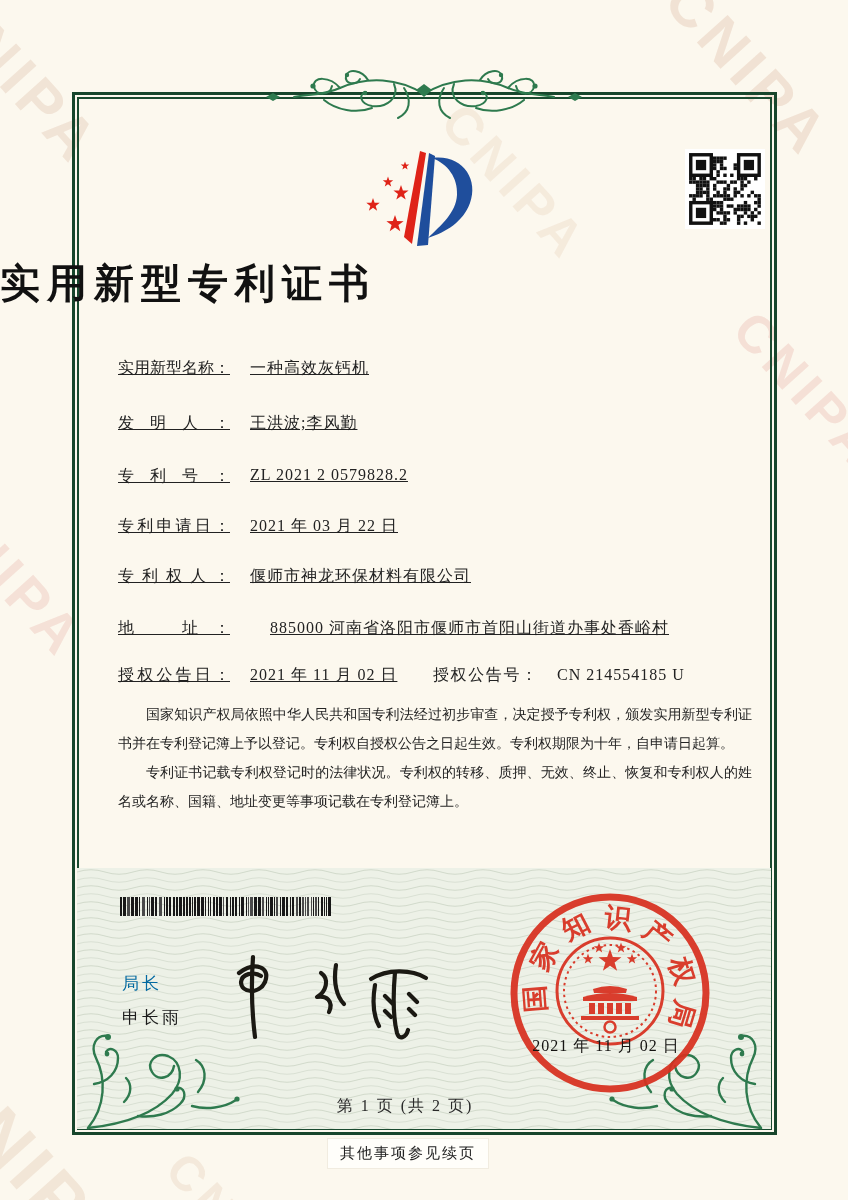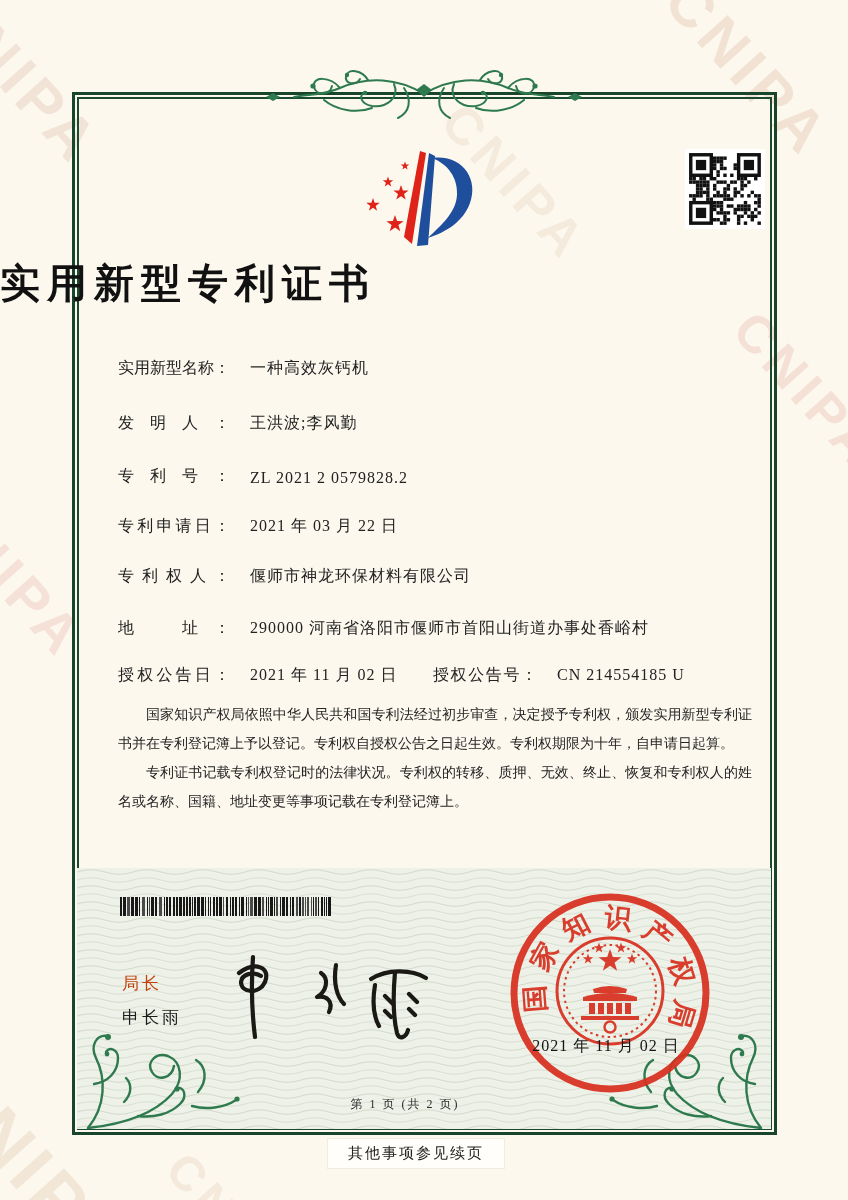--- a/index.html
+++ b/index.html
@@ -22,39 +22,39 @@
   .corner-orn{position:absolute;width:190px;height:122px;z-index:4;}
   .corner-orn.left{left:80px;top:1010px;}
   .corner-orn.right{left:579px;top:1010px;transform:scaleX(-1);}
   .cert-no{position:absolute;left:108px;top:146px;font-size:17px;letter-spacing:3px;color:#2a2a2a;z-index:5;}
   .logo{position:absolute;left:360px;top:144px;width:120px;height:112px;z-index:5;}
   .qr{position:absolute;left:685px;top:149px;width:76px;height:76px;background:#fff;padding:2px;z-index:5;}
   .title{
     position:absolute;left:0;top:256px;width:848px;text-align:left;
     font-size:40px;font-weight:bold;letter-spacing:7px;color:#111;z-index:5;
   }
-  .frow{position:absolute;left:118px;width:648px;display:flex;align-items:flex-end;font-size:16px;color:#222;z-index:5;}
+  .frow{position:absolute;left:118px;width:648px;display:flex;align-items:flex-start;font-size:16px;color:#222;z-index:5;text-decoration:underline;}
   .flabel{display:inline-block;width:112px;text-align:justify;text-align-last:justify;white-space:pre;flex:none;}
   .fvalue{margin-left:20px;letter-spacing:1px;white-space:pre;}
   .fpair2{position:absolute;left:315px;top:0;display:flex;align-items:baseline;}
   .flabel2{display:inline-block;width:104px;text-align:justify;text-align-last:justify;flex:none;}
   .paras{position:absolute;left:118px;top:700px;width:634px;font-size:14px;line-height:29px;text-align:justify;color:#242424;z-index:5;}
   .paras p{margin:0;text-indent:2em;}
   .band{position:absolute;left:77px;top:868px;width:694px;height:261px;background:#edf1e7;z-index:3;}
   .band svg{position:absolute;left:0;top:0;}
   .barcode{position:absolute;left:120px;top:897px;width:216px;height:19px;z-index:6;}
-  .sig-title{position:absolute;left:122px;top:972px;font-family:"Liberation Sans","DejaVu Sans",sans-serif;font-size:17px;letter-spacing:3px;color:#c2410c;z-index:6;}
+  .sig-title{position:absolute;left:122px;top:972px;font-family:"Liberation Sans","DejaVu Sans",sans-serif;font-size:17px;letter-spacing:3px;color:#0369a1;z-index:6;}
   .sig-name{position:absolute;left:122px;top:1006px;font-family:"Liberation Sans","DejaVu Sans",sans-serif;font-size:17px;letter-spacing:3px;color:#1c1c1c;z-index:6;}
   .signature{position:absolute;left:225px;top:945px;width:230px;height:100px;z-index:6;}
   .seal{position:absolute;left:505px;top:893px;width:210px;height:210px;z-index:7;}
   .seal-date{position:absolute;left:521px;top:1036px;width:170px;text-align:center;font-size:16px;letter-spacing:1px;color:#151412;z-index:8;white-space:pre;}
-  .page-no{position:absolute;left:0;top:1096px;width:810px;text-align:center;font-size:12px;letter-spacing:2px;color:#2a2a2a;z-index:6;}
+  .page-no{position:absolute;left:0;top:1096px;width:810px;text-align:center;font-size:16px;letter-spacing:2px;color:#2a2a2a;z-index:6;}
   .cont-note{
     position:absolute;left:327px;top:1138px;background:#fffefa;border:1px solid #f1ece0;
-    padding:5px 20px;font-size:15px;letter-spacing:2px;color:#222;z-index:5;
+    padding:5px 12px;font-size:15px;letter-spacing:2px;color:#222;z-index:5;
   }
 </style>
 </head>
 <body>
 
 <div class="page">
 
   <div class="wm" style="left:-28px;top:-26px;font-size:60px;color:rgba(225,198,178,0.40);">CNIPA</div>
   <div class="wm" style="left:702px;top:-34px;font-size:60px;color:rgba(228,200,180,0.45);">CNIPA</div>
   <div class="wm" style="left:474px;top:92px;font-size:52px;color:rgba(233,214,192,0.38);">CNIPA</div>
@@ -333,23 +333,23 @@
     <span class="fvalue">ZL 2021 2 0579828.2</span>
   </div>
   <div class="frow" style="top:516px;">
     <span class="flabel">专利申请日：</span>
     <span class="fvalue">2021 年 03 月 22 日</span>
   </div>
   <div class="frow" style="top:566px;">
     <span class="flabel">专利权人：</span>
     <span class="fvalue">偃师市神龙环保材料有限公司</span>
   </div>
-  <div class="frow" style="top:618px;">
+  <div class="frow" style="top:618px;gap:20px;">
     <span class="flabel">地　址：</span>
-    <span class="fvalue">290000 河南省洛阳市偃师市首阳山街道办事处香峪村</span>
+    <span class="fvalue">885000 河南省洛阳市偃师市首阳山街道办事处香峪村</span>
   </div>
   <div class="frow" style="top:665px;">
     <span class="flabel">授权公告日：</span>
     <span class="fvalue">2021 年 11 月 02 日</span>
     <span class="fpair2">
       <span class="flabel2">授权公告号：</span>
       <span class="fvalue">CN 214554185 U</span>
     </span>
   </div>
 

